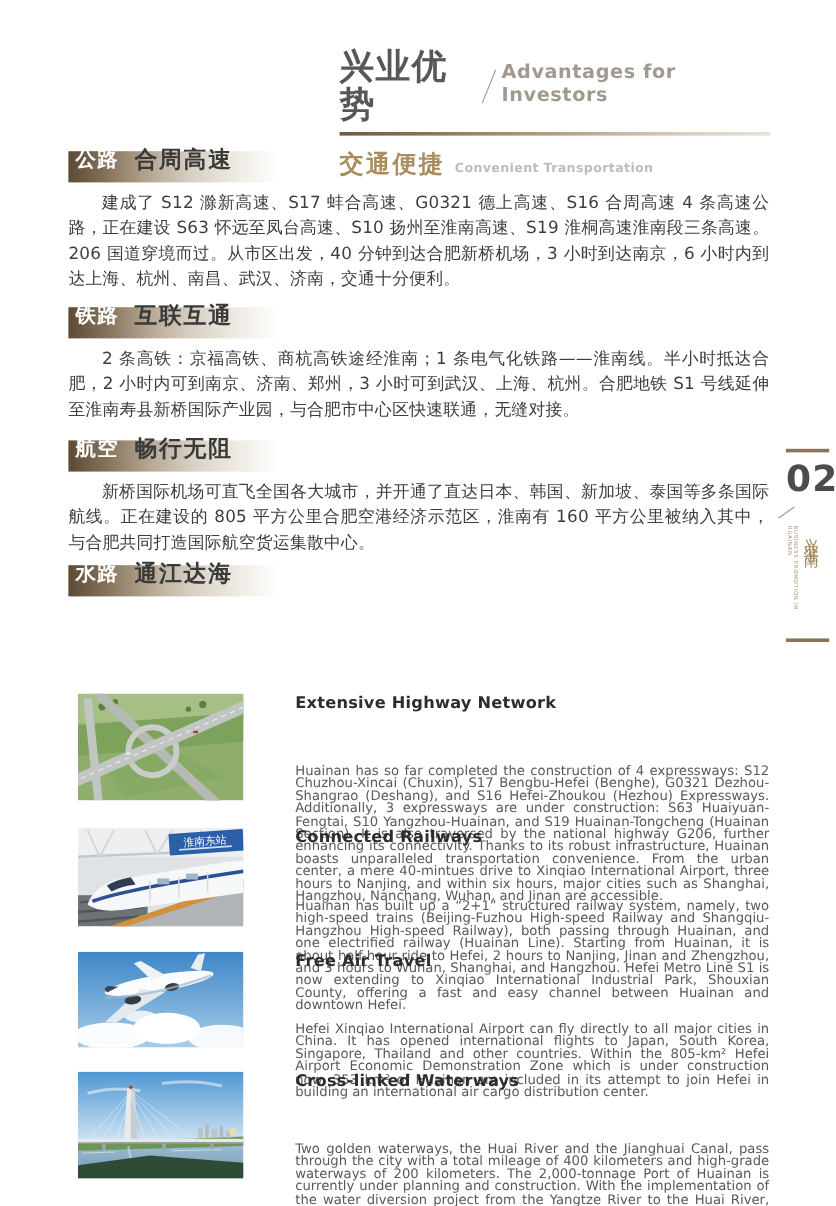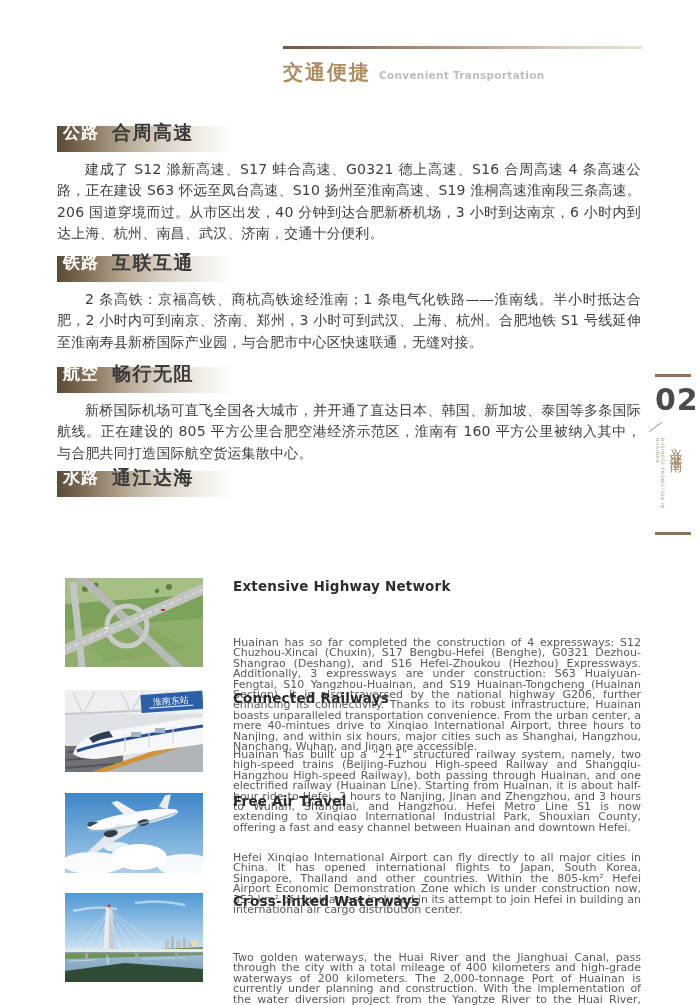--- a/index.html
+++ b/index.html
@@ -33,34 +33,39 @@
   .section { position:absolute; left:0; width:584px; }
   .sec-1 { top:0; } .sec-2 { top:130px; } .sec-3 { top:241px; } .sec-4 { top:345px; }
   .sec-header { display:inline-flex; align-items:center; height:26px; min-width:176px; padding:0 26px 12px 0;
     background:linear-gradient(to right,#5d4a36 0%,#85725b 18%,#b5a691 38%,#d8cfc3 58%,#efebe4 80%,rgba(255,255,255,0) 100%); }
   .sec-tag { font-size:17px; font-weight:bold; color:#ffffff; letter-spacing:1px; padding:0 5px 0 6px; }
   .sec-headline { font-size:19px; font-weight:bold; color:#3a3a3a; letter-spacing:1.5px; margin-left:8px; }
   .sec-body { margin-top:7px; font-size:14px; line-height:21.5px; color:#3d3d3d; text-align:justify; text-indent:2em; letter-spacing:0.2px; }
 
   
   .features { position:absolute; left:65px; top:578px; width:576px; }
-  .feature { position:absolute; left:0; width:576px; display:flex; gap:30px; }
+  .feature { position:absolute; left:0; width:576px; display:flex; gap:43px; }
   .feat-1 { top:0; } .feat-2 { top:112px; } .feat-3 { top:215px; } .feat-4 { top:315px; }
   .photo { flex:0 0 138px; overflow:hidden; }
   .photo svg { display:block; }
   .feat-text { width:408px; }
   .feat-title { font-size:13.5px; font-weight:bold; color:#2d2d2d; letter-spacing:0.2px; margin-bottom:4px; }
   .feat-body { font-size:11px; line-height:10.4px; color:#58595b; text-align:justify;margin-top:44px; }
 </style>
 </head>
 <body>
 
 <div class="page">
 
   <header class="masthead">
+    <div class="title-row">
+      <h1 class="title-cn">兴业优势</h1>
+      <span class="title-slash"></span>
+      <span class="title-en">Advantages for Investors</span>
+    </div>
     <div class="title-rule"></div>
     <div class="subtitle-row">
       <span class="subtitle-cn">交通便捷</span><span class="subtitle-en">Convenient Transportation</span>
     </div>
   </header>
 
   <aside class="side-tab">
     <div class="side-bar"></div>
     <div class="side-num">02</div>
     <div class="side-slash"></div>

